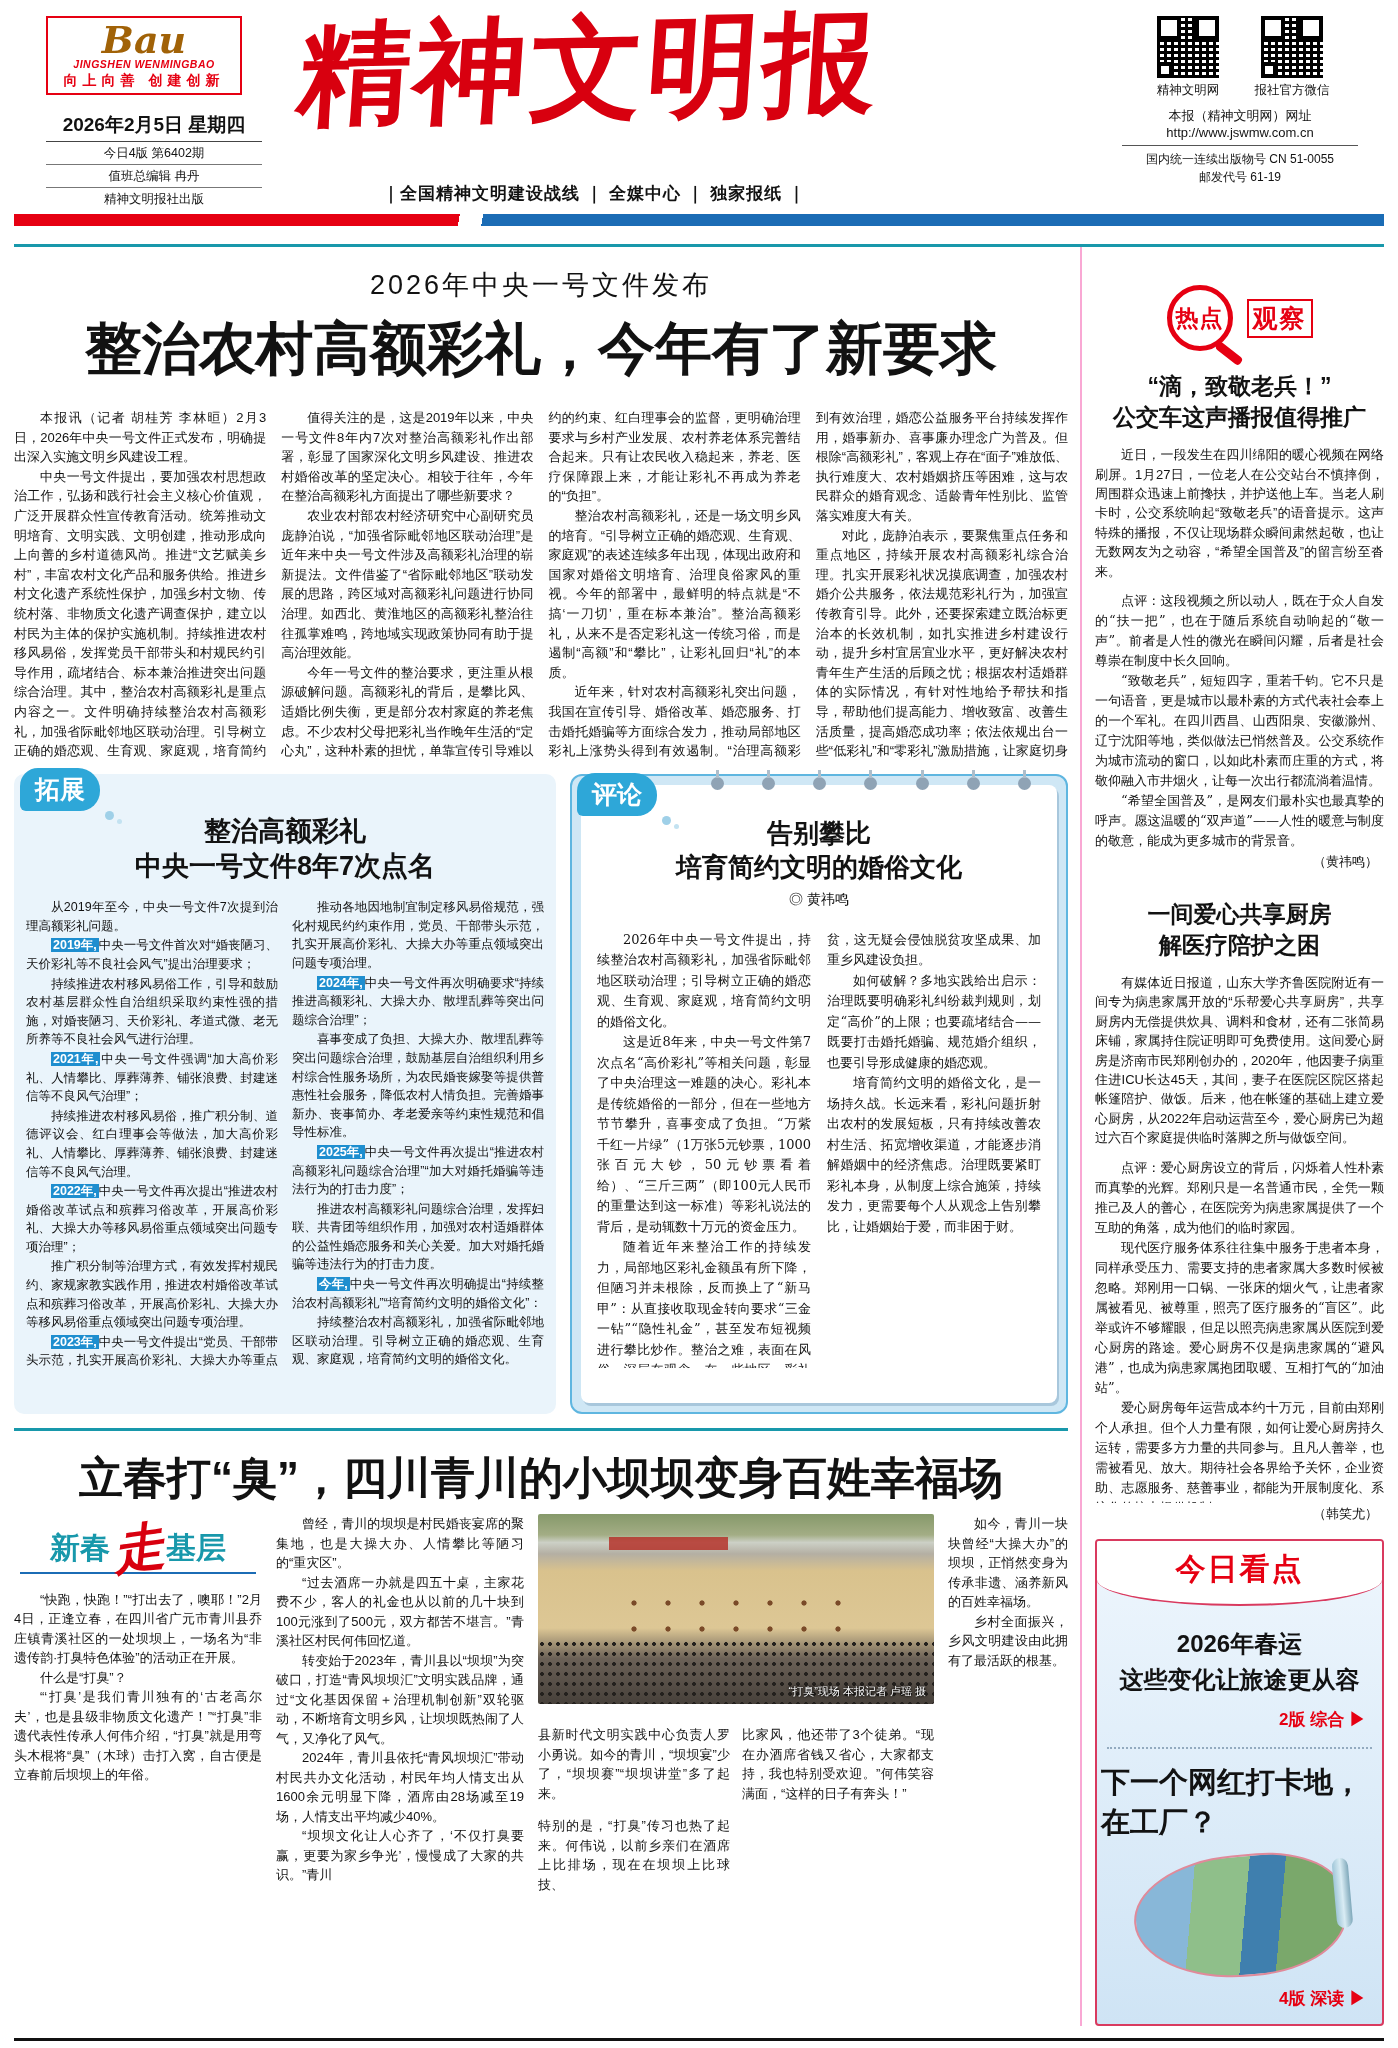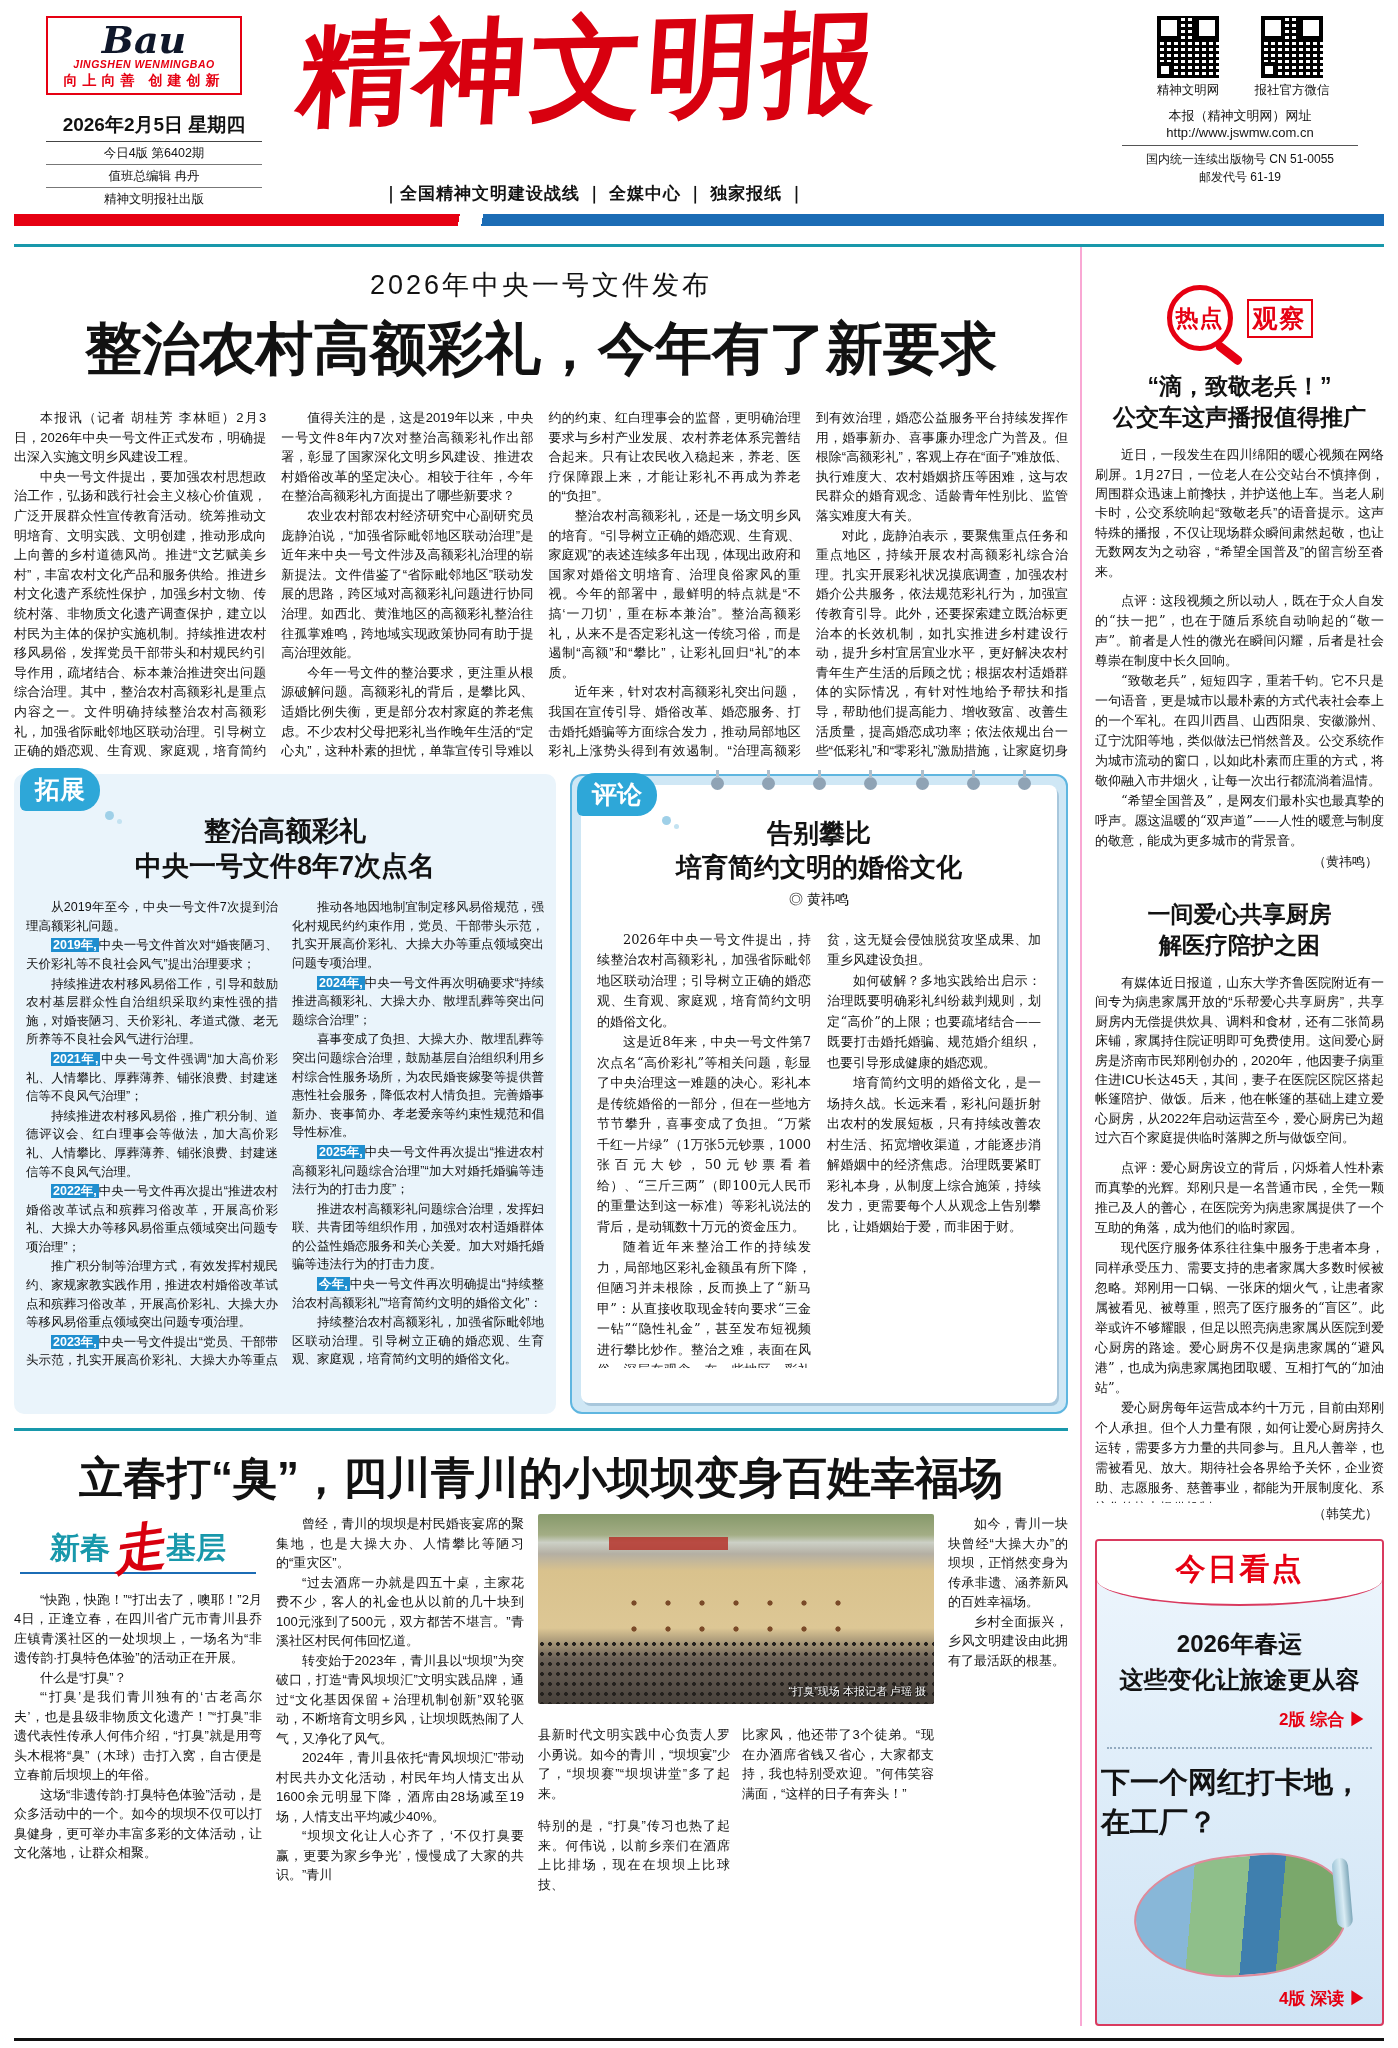--- a/index.html
+++ b/index.html
@@ -9,21 +9,21 @@
     font-family:"Liberation Sans", sans-serif; color:#121212; position:relative;
   }
   .page { padding:0 14px; }
 
   
   .masthead { position:relative; height:212px; }
   .logo-box {
     position:absolute; left:32px; top:16px; width:196px;
     border:2px solid #e60012; padding:4px 6px 3px; text-align:center;
   }
-  .logo-script { color:#0f172a; font-family:"DejaVu Serif", serif; font-style:italic; font-weight:bold; font-size:38px; line-height:0.95; }
+  .logo-script { color:#a16207; font-family:"DejaVu Serif", serif; font-style:italic; font-weight:bold; font-size:38px; line-height:0.95; }
   .logo-sub { color:#e60012; font-style:italic; font-weight:bold; font-size:10.5px; letter-spacing:0.5px; }
   .logo-slogan { color:#e60012; font-size:14px; font-weight:bold; letter-spacing:5px; margin-top:2px; white-space:nowrap; }
   .date-block { position:absolute; left:32px; top:112px; width:216px; text-align:center; }
   .date-line { font-size:19px; font-weight:bold; border-bottom:1px solid #444; padding-bottom:3px; }
   .small-line { font-size:12.5px; border-bottom:1px solid #777; padding:2.5px 0; }
   .small-line:last-child { border-bottom:none; }
   .masthead-title {
     position:absolute; left:255px; top:6px; width:640px; text-align:center;
     color:#d8000f; font-family:"DejaVu Serif", serif; font-weight:bold;
     font-size:112px; line-height:1.1; letter-spacing:4px;
@@ -295,21 +295,20 @@
       <div>
         <div class="b-headline">立春打“臭”，四川青川的小坝坝变身百姓幸福场</div>
         <div class="b-cols">
           <div class="bcol bcol1">
             <div class="badge-xc">
               <span class="xc-teal">新春</span><span class="xc-zou">走</span><span class="xc-teal">基层</span>
             </div>
             <p>“快跑，快跑！”“打出去了，噢耶！”2月4日，正逢立春，在四川省广元市青川县乔庄镇青溪社区的一处坝坝上，一场名为“非遗传韵·打臭特色体验”的活动正在开展。</p>
             <p>什么是“打臭”？</p>
             <p>“‘打臭’是我们青川独有的‘古老高尔夫’，也是县级非物质文化遗产！”“打臭”非遗代表性传承人何伟介绍，“打臭”就是用弯头木棍将“臭”（木球）击打入窝，自古便是立春前后坝坝上的年俗。</p>
-            <p>这场“非遗传韵·打臭特色体验”活动，是众多活动中的一个。如今的坝坝不仅可以打臭健身，更可举办丰富多彩的文体活动，让文化落地，让群众相聚。</p>
           </div>
           <div class="bcol bcol2">
             <p>曾经，青川的坝坝是村民婚丧宴席的聚集地，也是大操大办、人情攀比等陋习的“重灾区”。</p>
             <p>“过去酒席一办就是四五十桌，主家花费不少，客人的礼金也从以前的几十块到100元涨到了500元，双方都苦不堪言。”青溪社区村民何伟回忆道。</p>
             <p>转变始于2023年，青川县以“坝坝”为突破口，打造“青风坝坝汇”文明实践品牌，通过“文化基因保留＋治理机制创新”双轮驱动，不断培育文明乡风，让坝坝既热闹了人气，又净化了风气。</p>
             <p>2024年，青川县依托“青风坝坝汇”带动村民共办文化活动，村民年均人情支出从1600余元明显下降，酒席由28场减至19场，人情支出平均减少40%。</p>
             <p>“坝坝文化让人心齐了，‘不仅打臭要赢，更要为家乡争光’，慢慢成了大家的共识。”青川</p>
           </div>
           <div class="bmid">
             <div class="photo">

